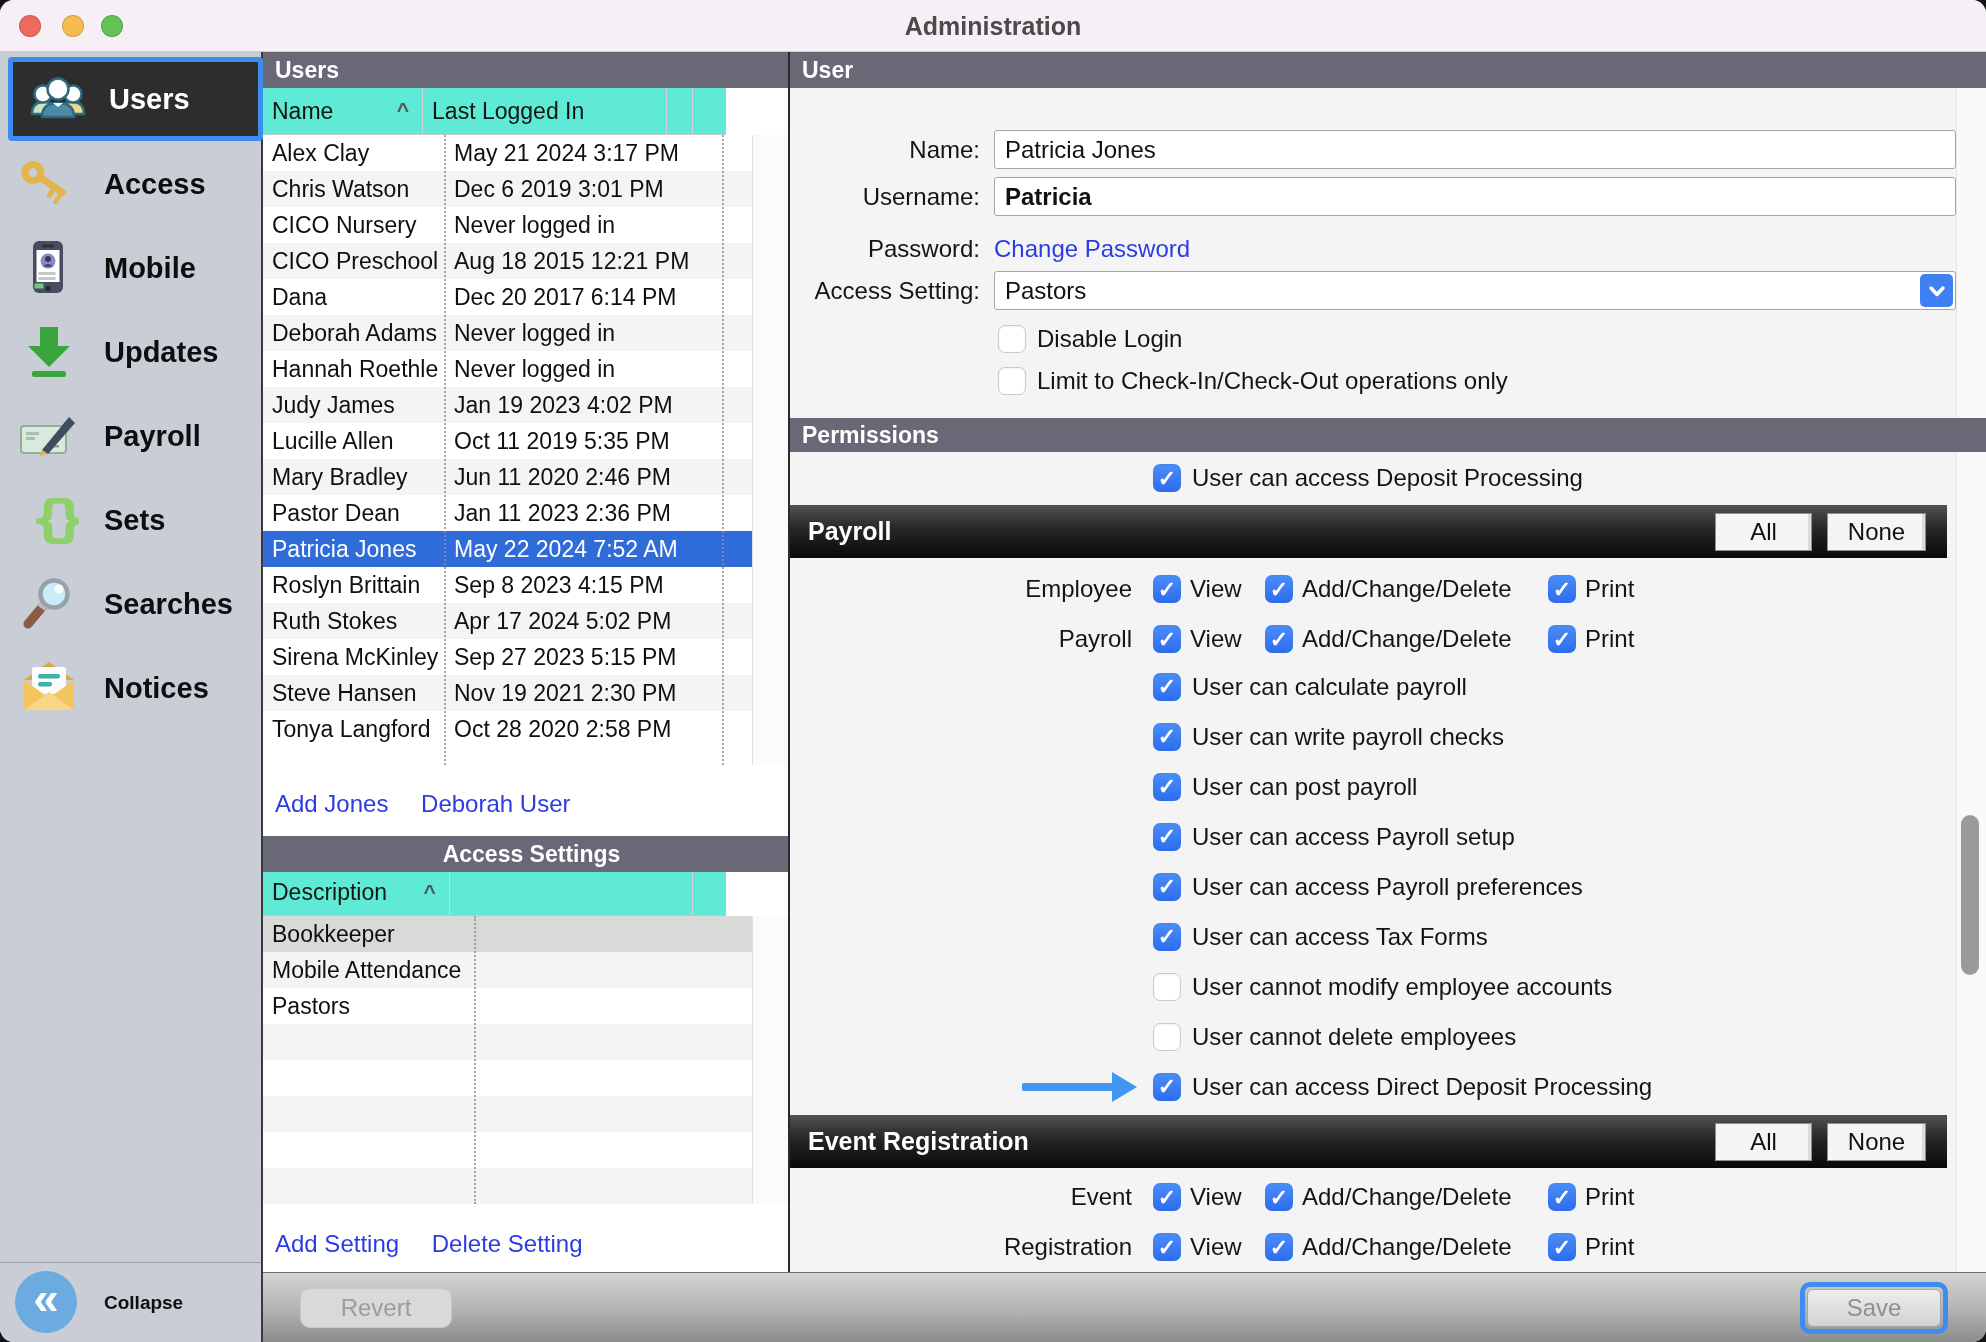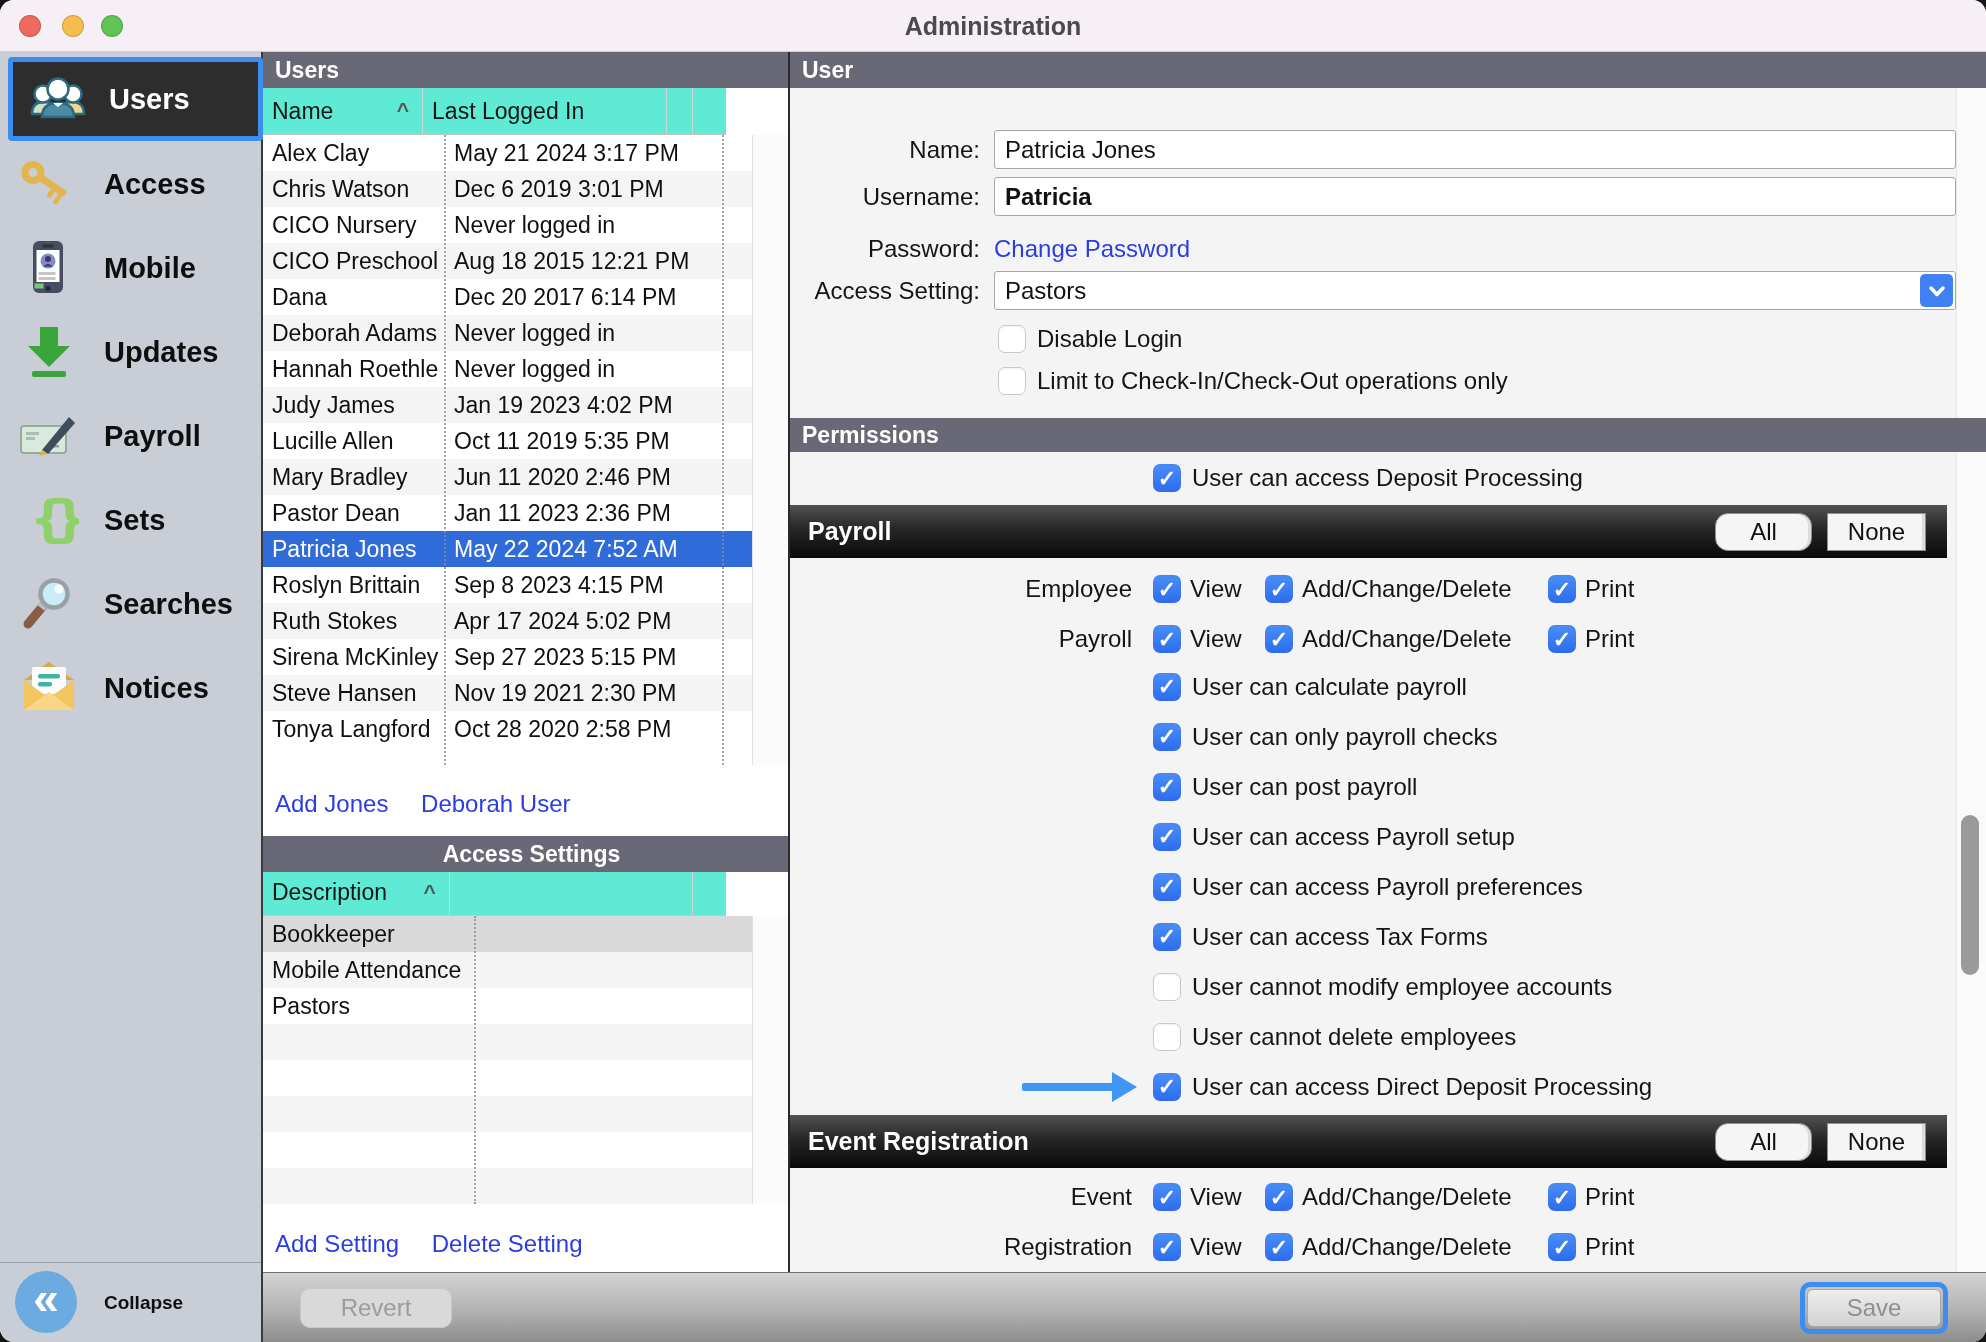--- a/index.html
+++ b/index.html
@@ -100,21 +100,21 @@
   .permbar { position:absolute; top:366px; left:0; width:1196px; height:34px; background:#696877;
              color:#fff; font-size:23px; font-weight:bold; line-height:34px; padding-left:12px; z-index:2; }
   .deposit { position:absolute; top:412px; left:363px; display:flex; align-items:center;
              gap:11px; font-size:24px; color:#141414; z-index:1; }
   .blackbar { position:absolute; left:0; width:1157px; height:53px; color:#fff; z-index:1;
               background:linear-gradient(180deg,#525252 0%,#262626 45%,#090909 100%); }
   .blackbar .bt { position:absolute; left:18px; line-height:53px; font-size:25px; font-weight:bold; }
   .bbtn { position:absolute; top:8px; height:38px; background:#f5f5f5; border:1px solid #8f8f8f;
           font-size:24px; text-align:center; line-height:36px; color:#111; cursor:pointer;
           box-shadow:inset -3px 0 0 #dcdcdc; }
-  .bbtn.all { left:925px; width:97px;border-radius:13px; }
+  .bbtn.all { left:925px; width:97px; }
   .bbtn.none { left:1037px; width:99px; }
   #payroll-bar { top:453px; } #event-bar { top:1063px; }
   .mrow { position:absolute; left:0; width:1196px; height:50px; z-index:1; }
   .mlabel { position:absolute; left:0; width:342px; text-align:right; line-height:50px;
             font-size:24px; color:#141414; }
   .opt { position:absolute; top:11px; display:flex; align-items:center; gap:9px;
          font-size:24px; color:#141414; }
   .opt.o1 { left:363px; } .opt.o2 { left:475px; } .opt.o3 { left:758px; }
   .plist { position:absolute; left:0; top:610px; width:1196px; z-index:1; }
   .prow { position:relative; height:50px; }
@@ -492,21 +492,21 @@
           </div>
         </div>
       </div>
     <div class="plist">
         <div class="prow">
           <span class="cb on"></span>
           <div class="plabel">User can calculate payroll</div>
         </div>
         <div class="prow">
           <span class="cb on"></span>
-          <div class="plabel">User can only payroll checks</div>
+          <div class="plabel">User can write payroll checks</div>
         </div>
         <div class="prow">
           <span class="cb on"></span>
           <div class="plabel">User can post payroll</div>
         </div>
         <div class="prow">
           <span class="cb on"></span>
           <div class="plabel">User can access Payroll setup</div>
         </div>
         <div class="prow">

